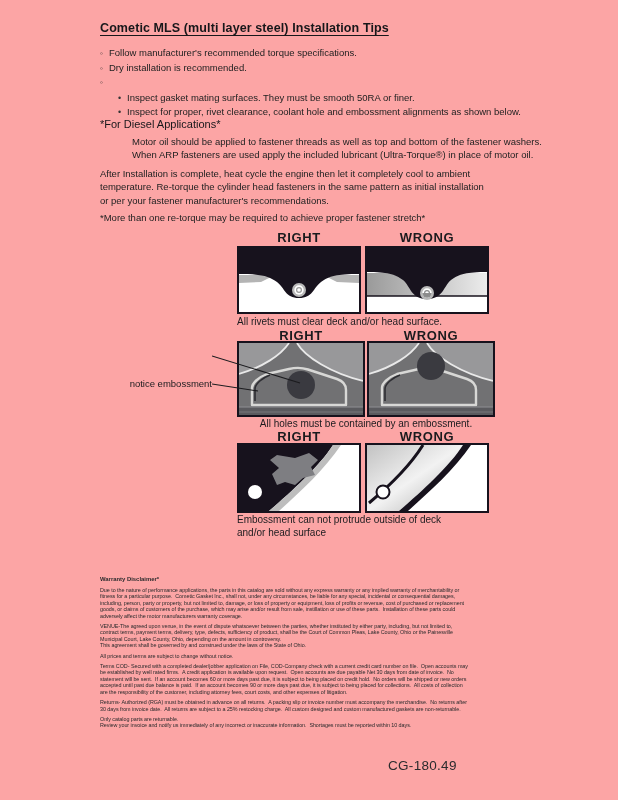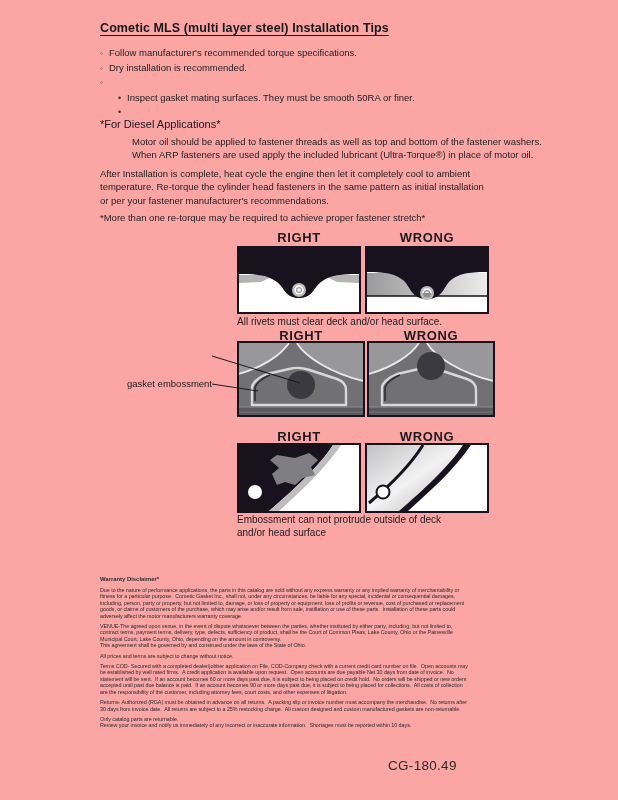--- a/index.html
+++ b/index.html
@@ -53,20 +53,21 @@
     </div>
     <div class="b-row">
       <span class="mark">◦</span>
     </div>
     <div class="b-row sub">
       <span class="mark">•</span>
       <span>Inspect gasket mating surfaces.  They must be smooth 50RA or finer.</span>
     </div>
     <div class="b-row sub">
       <span class="mark">•</span>
+      <span>Inspect for proper, rivet clearance, coolant hole and embossment alignments as shown below.</span>
     </div>
   </div>
 
   <div class="abs diesel-heading">*For Diesel Applications*</div>
   <div class="abs para p1">Motor oil should be applied to fastener threads as well as top and bottom of the fastener washers.
 When ARP fasteners are used apply the included lubricant (Ultra-Torque®) in place of motor oil.</div>
   <div class="abs para p2">After Installation is complete, heat cycle the engine then let it completely cool to ambient
 temperature. Re-torque the cylinder head fasteners in the same pattern as initial installation
 or per your fastener manufacturer's recommendations.</div>
   <div class="abs para p3">*More than one re-torque may be required to achieve proper fastener stretch*</div>
@@ -102,21 +103,21 @@
       <circle cx="60" cy="45" r="4.7" fill="#ffffff"></circle>
       <path d="M55.3,45 A4.7,4.7 0 0 0 64.7,45 L55.3,45 Z" fill="#8f8f8f"></path>
       <circle cx="60" cy="45" r="2.4" fill="none" stroke="#8a8a8a" stroke-width="1.2"></circle>
     </svg>
   </div>
   <div class="abs dg-caption" style="left:237px;top:316px;">All rivets must clear deck and/or head surface.</div>
 
   <div class="abs dg-label" style="left:237px;top:328px;width:128px;">RIGHT</div>
   <div class="abs dg-label" style="left:367px;top:328px;width:128px;">WRONG</div>
 
-  <div class="abs side-label" style="left:95px;top:378px;width:117px;">gasket embossment</div>
+  <div class="abs side-label" style="left:95px;top:378px;width:117px;">notice embossment</div>
 
   <div class="abs dg-box" style="left:237px;top:341px;">
     <svg width="124" height="72" viewBox="0 0 124 72">
       <rect width="124" height="72" fill="#717173"></rect>
       <path d="M0,0 H50 C42,12 24,24 0,31 Z" fill="#98989a"></path>
       <path d="M50,0 C42,12 24,24 0,31" fill="none" stroke="#e9e9e9" stroke-width="1.8"></path>
       <path d="M124,0 H58 C66,14 92,30 124,38 Z" fill="#98989a"></path>
       <path d="M58,0 C66,14 92,30 124,38" fill="none" stroke="#e9e9e9" stroke-width="1.8"></path>
       <path d="M13,62 V45 C13,40 20,34 28,31 L50,26 C56,24.5 63,24.5 69,26.5 L98,36 C104,38 107,42 107,47 V62 Z" fill="none" stroke="#d8d8d6" stroke-width="2.4" stroke-linejoin="round"></path>
       <path d="M16,58 V46 C16,41 23,35 31,32" fill="none" stroke="#2e2e33" stroke-width="1.6"></path>
@@ -140,20 +141,21 @@
       <line x1="0" y1="64" x2="124" y2="64" stroke="#8f8f93" stroke-width="1"></line>
       <line x1="0" y1="69" x2="124" y2="69" stroke="#77777b" stroke-width="1"></line>
     </svg>
   </div>
 
   <svg class="abs" style="left:212px;top:352px;" width="92" height="44" viewBox="0 0 92 44">
     <line x1="0" y1="4" x2="88" y2="31" stroke="#1b1b1e" stroke-width="1.1"></line>
     <line x1="0" y1="32" x2="46" y2="39" stroke="#1b1b1e" stroke-width="1.1"></line>
   </svg>
 
+  <div class="abs dg-caption" style="left:237px;top:418px;width:258px;text-align:center;">All holes must be contained by an embossment.</div>
 
   <div class="abs dg-label" style="left:237px;top:429px;width:124px;">RIGHT</div>
   <div class="abs dg-label" style="left:365px;top:429px;width:124px;">WRONG</div>
 
   <div class="abs dg-box" style="left:237px;top:443px;">
     <svg width="120" height="66" viewBox="0 0 120 66">
       <rect width="120" height="66" fill="#ffffff"></rect>
       <path d="M0,0 H94 C80,22 52,47 30,66 H0 Z" fill="#17121d"></path>
       <path d="M94,0 C80,22 52,47 30,66 L40,66 C60,48 86,24 102,0 Z" fill="#bdbdbd"></path>
       <polygon points="38,10 56,13 70,8 79,15 72,22 76,30 64,33 56,40 46,37 38,40 33,29 40,23 31,15" fill="#7e7e82"></polygon>

